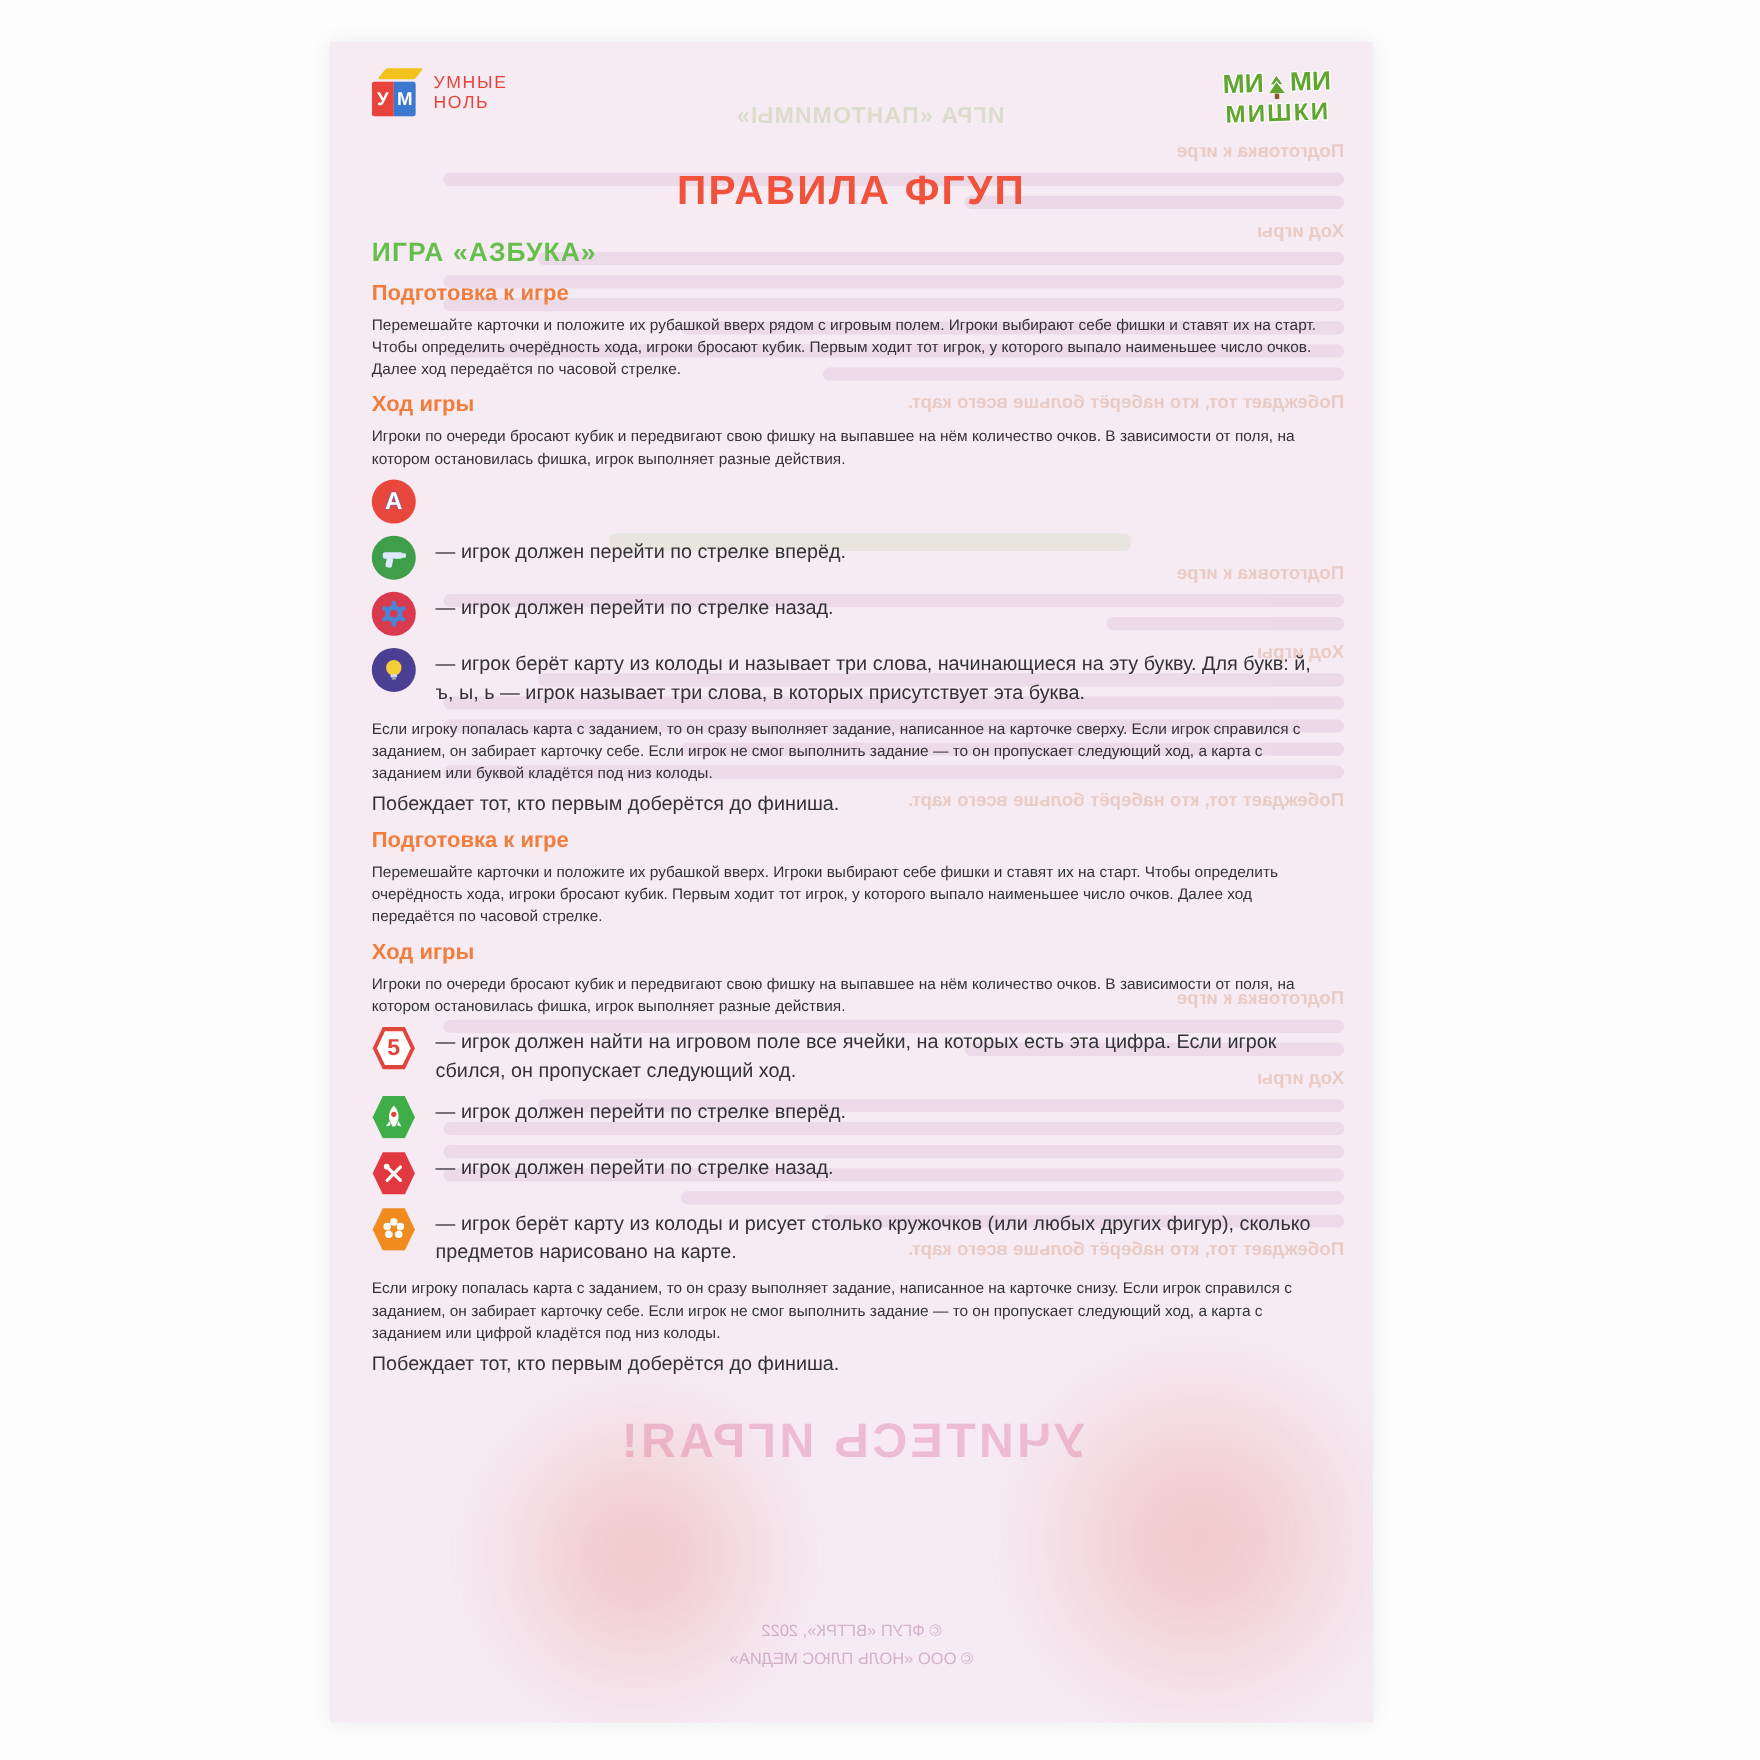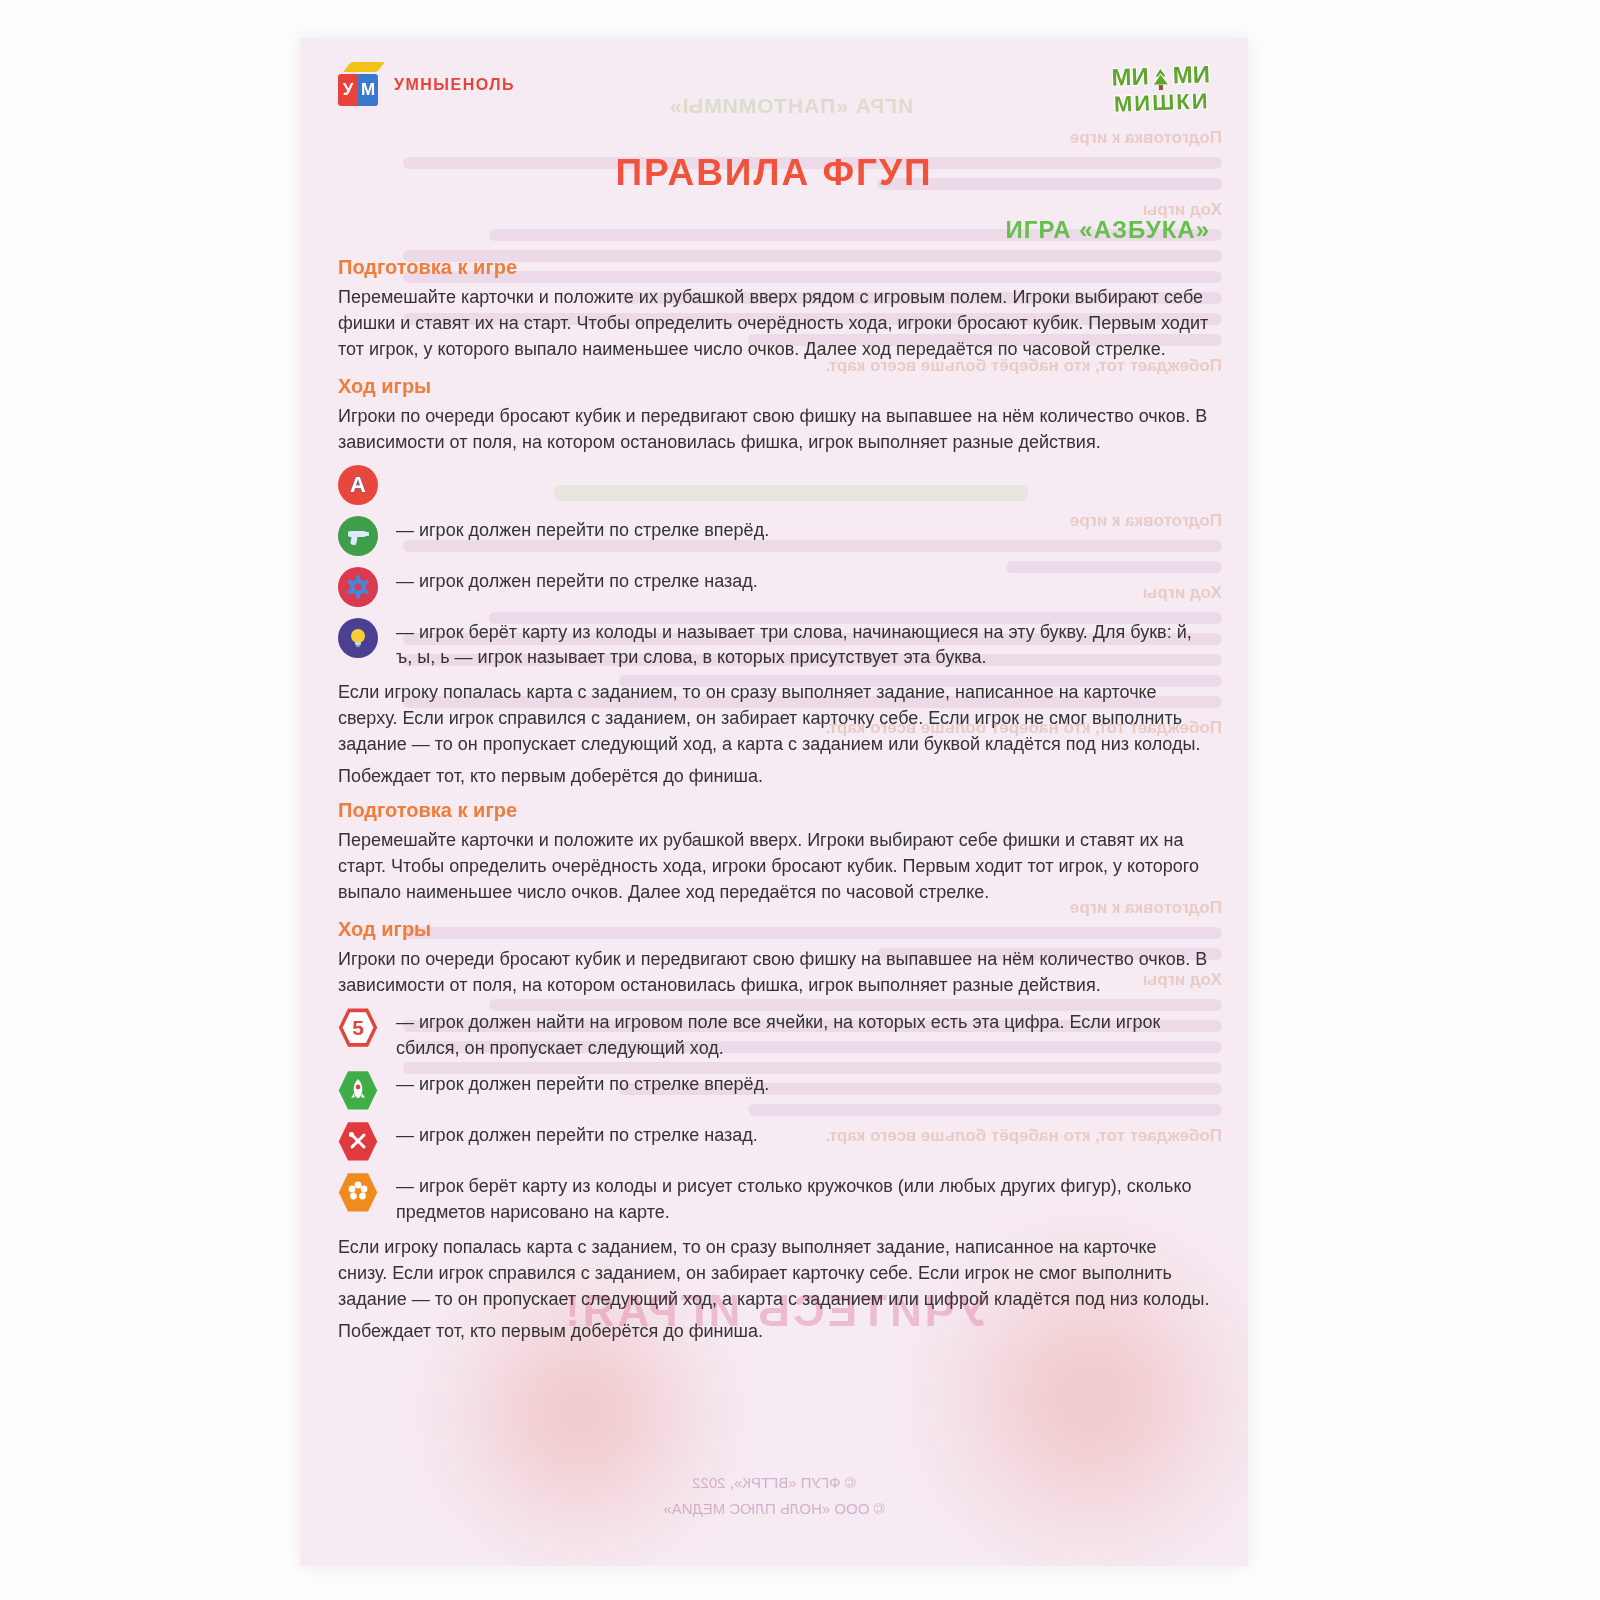--- a/index.html
+++ b/index.html
@@ -15,33 +15,33 @@
 
   
   header { display:flex; justify-content:space-between; align-items:flex-start; height:70px; }
   .brand-left { display:flex; align-items:center; gap:10px; }
   .cube { width:46px; height:46px; position:relative; }
   .cube-top { display:block; width:34px; height:10px; background:#f2c21c; transform:skewX(-38deg); margin-left:9px; border-radius:2px; }
   .cube-faces { display:flex; width:40px; height:32px; margin-top:2px; border-radius:3px; overflow:hidden; }
   .cube-faces span { flex:1; display:flex; align-items:center; justify-content:center; color:#fff; font-weight:bold; font-size:17px; }
   .cube-u { background:#e8433a; }
   .cube-m { background:#3b79d1; }
-  .brand-text { display:flex; flex-direction:row; color:#e8433a; font-weight:bold; font-size:16px; letter-spacing:1.5px; line-height:1.15; }
+  .brand-text { display:flex; flex-direction:column; color:#e8433a; font-weight:normal; font-size:16px; letter-spacing:1.5px; line-height:1.15; }
   .brand-right { text-align:center; transform:rotate(-2deg); }
   .mm-line1 { display:flex; align-items:flex-end; justify-content:center; gap:4px;
               font-weight:bold; font-size:24px; color:#5fa52e;
               text-shadow:-1px -1px 0 #fff,1px -1px 0 #fff,-1px 1px 0 #fff,1px 1px 0 #fff; }
   .mm-line2 { font-weight:bold; font-size:22px; letter-spacing:2px; color:#5fa52e;
               text-shadow:-1px -1px 0 #fff,1px -1px 0 #fff,-1px 1px 0 #fff,1px 1px 0 #fff; }
 
   
   h1.title { text-align:center; color:#f1523b; font-size:37px; letter-spacing:2px; margin:20px 0 6px; font-weight:bold; }
-  h2.game-heading { text-align:right; color:#66bf4d; font-size:24px; letter-spacing:1px; margin:22px 0 4px; font-weight:bold; }
+  h2.game-heading { text-align:left; color:#66bf4d; font-size:24px; letter-spacing:1px; margin:22px 0 4px; font-weight:bold; }
   h3.sub { color:#ef7d3b; font-size:20px; margin:12px 0 6px; font-weight:bold; }
-  p.body { font-size:18px; line-height:1.44; color:#333; margin:4px 0 8px; }
+  p.body { font-size:14px; line-height:1.44; color:#333; margin:4px 0 8px; }
 
   
   .rule { display:flex; align-items:flex-start; gap:18px; margin:9px 0; min-height:42px; }
   .rule p { font-size:18px; line-height:1.44; color:#333; margin:2px 0 0 0; }
   .icn { flex:0 0 auto; width:40px; height:40px; display:flex; align-items:center; justify-content:center; }
   .circle { border-radius:50%; }
   .c-red    { background:#e8483c; }
   .c-green  { background:#3f9e4a; }
   .c-crimson{ background:#d93a4e; }
   .c-purple { background:#4b3f93; }

